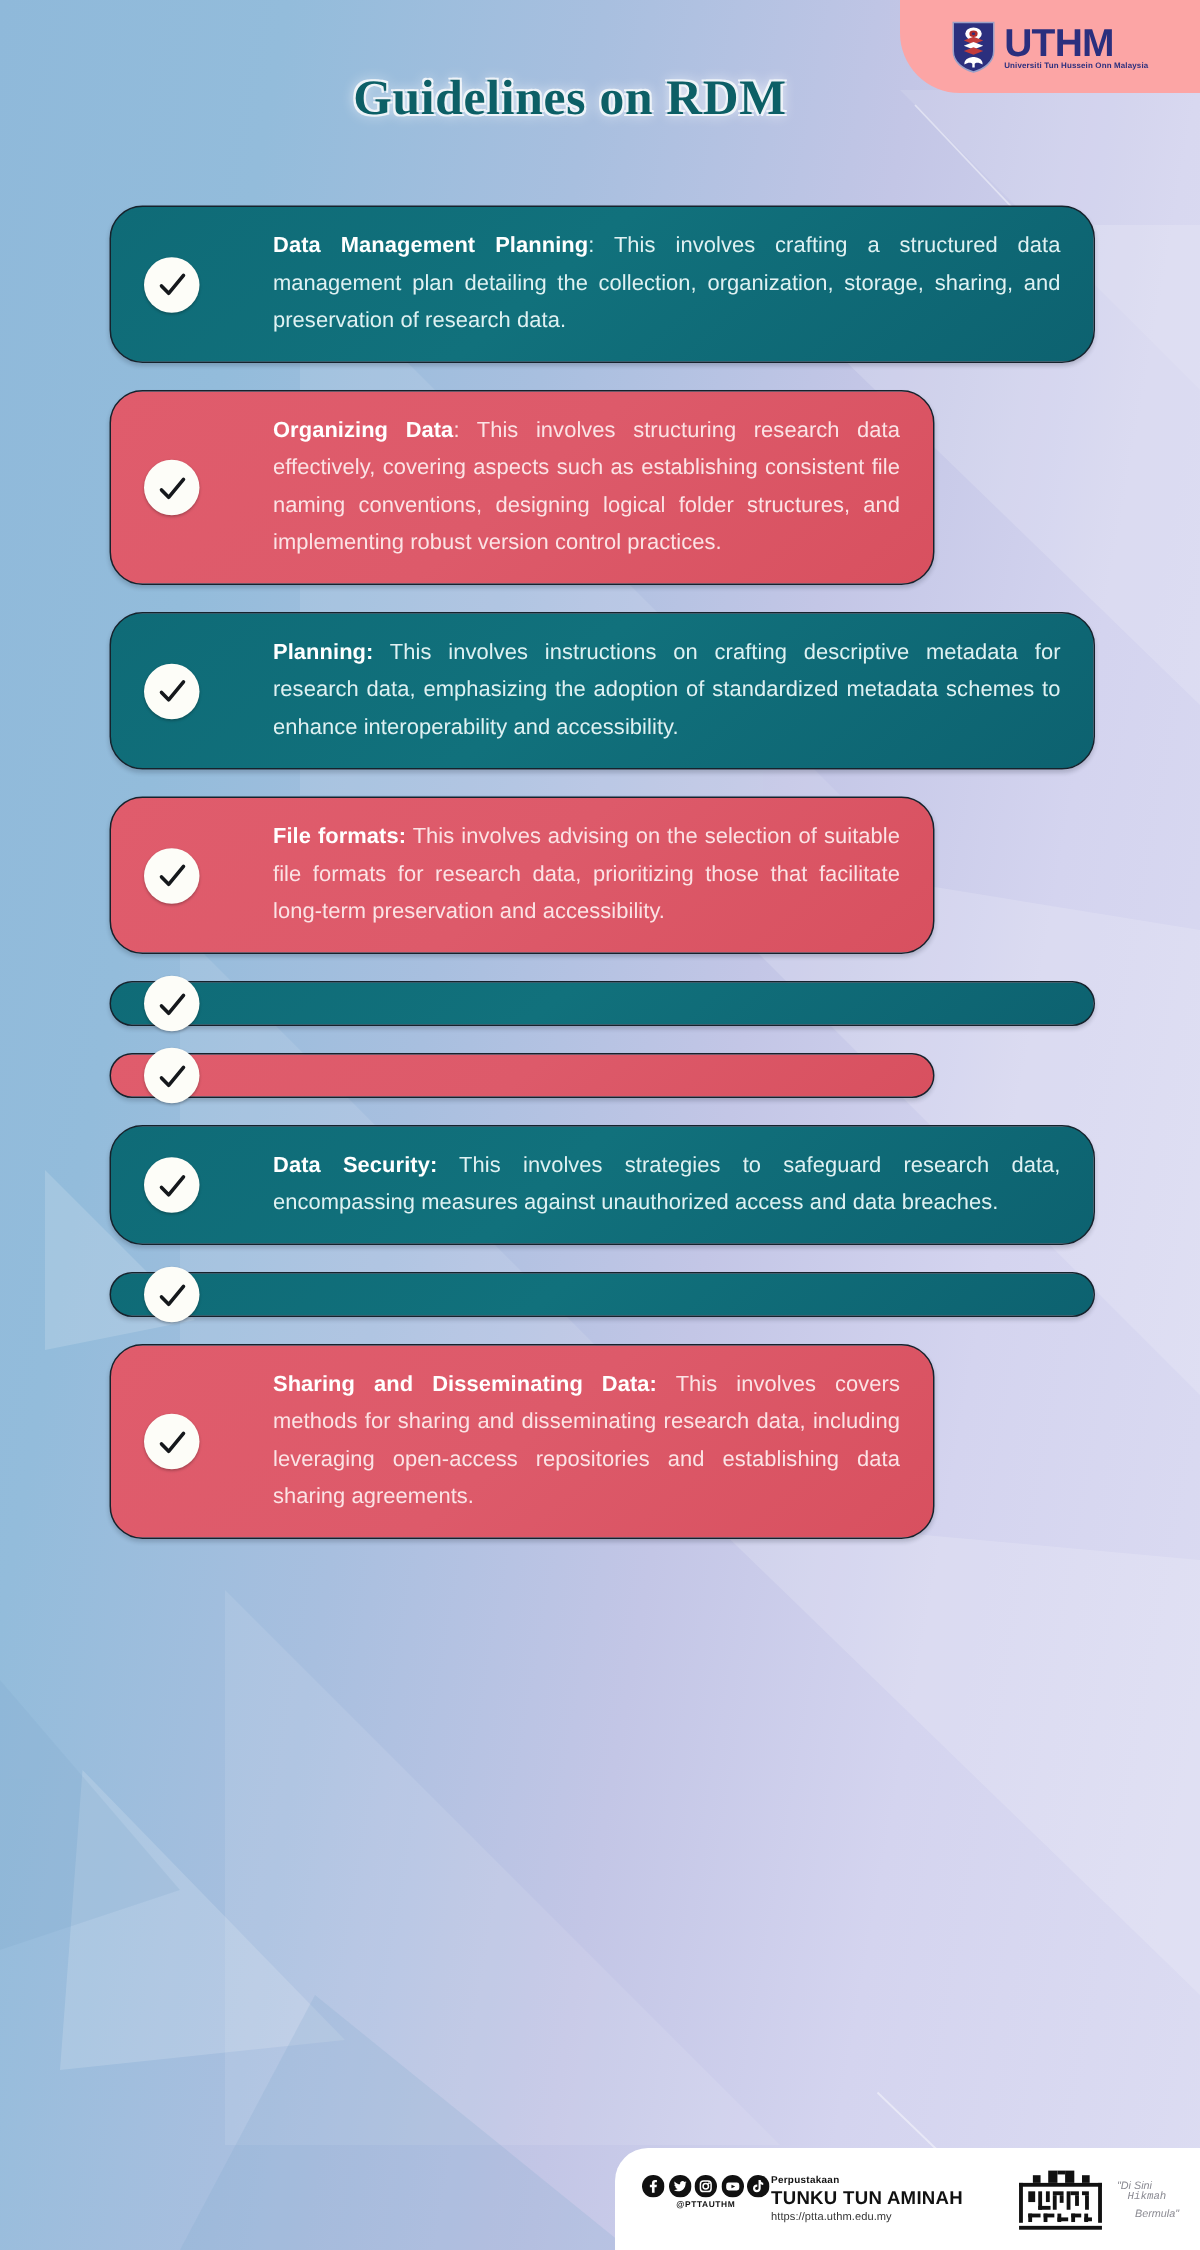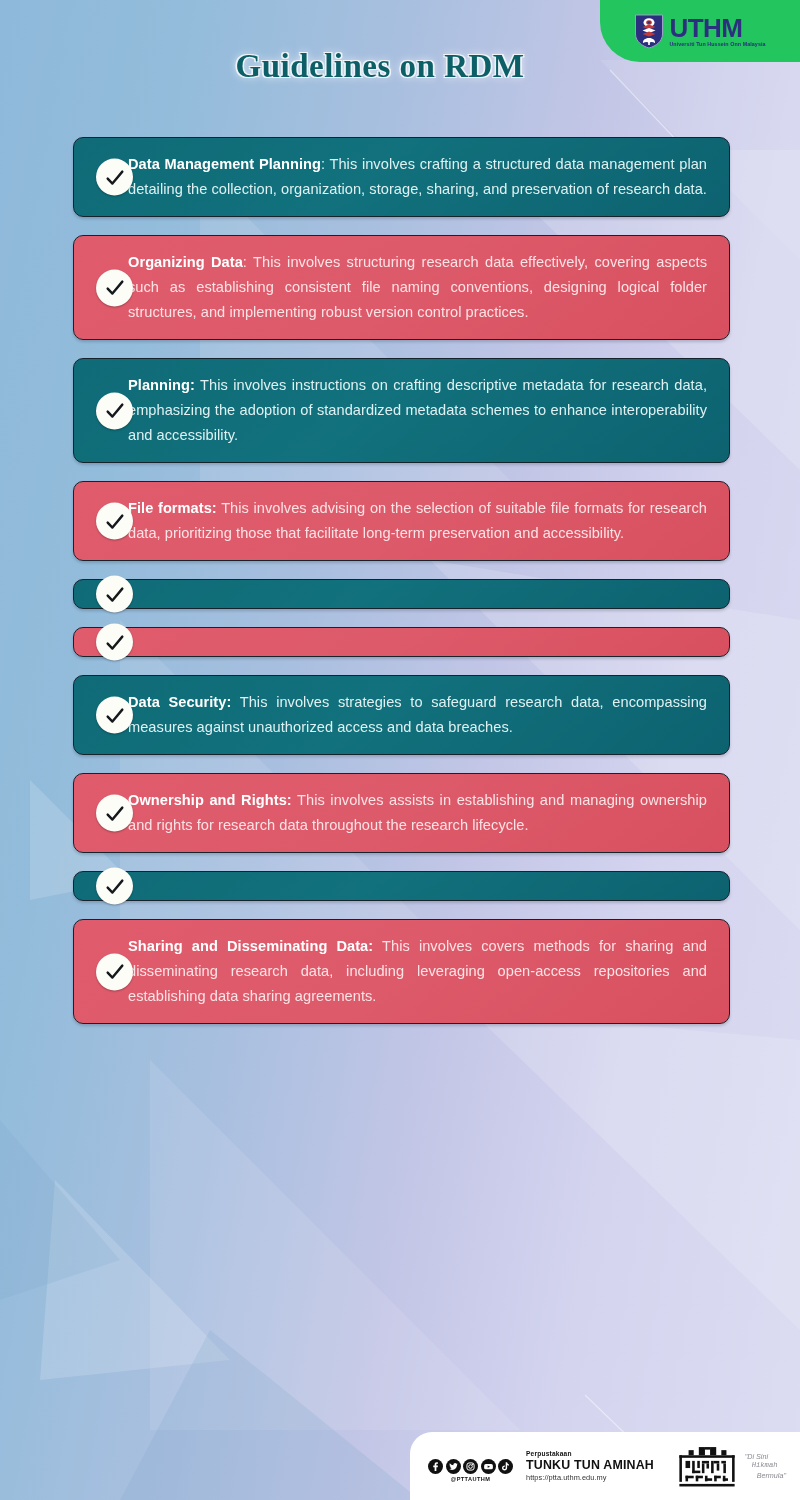--- a/index.html
+++ b/index.html
@@ -37,21 +37,21 @@
     top: 0; left: 0;
     width: 800px;
     height: 130px;
   }
   .logo-panel {
     position: absolute;
     top: 0;
     left: 600px;
     width: 200px;
     height: 62px;
-    background: #22c55e;
+    background: #fca5a5;
     border-bottom-left-radius: 40px;
     display: flex;
     align-items: center;
     justify-content: center;
     gap: 5px;
   }
   .logo-shield { width: 30px; height: 36px; flex: none; }
   .logo-text { display: flex; flex-direction: column; justify-content: center; }
   .logo-word {
     font-family: "Liberation Sans", sans-serif;
@@ -92,32 +92,32 @@
   
   .cards {
     position: absolute;
     top: 137px;
     left: 0;
     width: 800px;
   }
   .card {
     position: relative;
     margin: 0 auto 18px auto;
-    border-radius: 10px;
+    border-radius: 22px;
     border: 1.6px solid #16222c;
-    padding: 14px 22px 14px 54px;
+    padding: 14px 22px 14px 108px;
     box-shadow: 0 2px 3px rgba(20,30,45,0.20);
   }
   .card.teal {
     width: 657px;
     margin-left: 73px;
     background: linear-gradient(140deg, #0f6b77 0%, #11717c 45%, #0d6270 100%);
   }
   .card.pink {
-    width: 657px;
+    width: 550px;
     margin-left: 73px;
     background: linear-gradient(140deg, #e05c6c 0%, #dd5a6a 50%, #d8505f 100%);
   }
   .badge {
     position: absolute;
     left: 22px;
     top: 50%;
     transform: translateY(-50%);
     width: 37px;
     height: 37px;
@@ -151,21 +151,21 @@
     top: 1432px;
     width: 390px;
     height: 68px;
     background: #ffffff;
     border-top-left-radius: 22px;
     display: flex;
     align-items: center;
     padding: 0 14px 0 18px;
     gap: 14px;
   }
-  .footer-left { display: flex; align-items: flex-end; gap: 13px; }
+  .footer-left { display: flex; align-items: flex-start; gap: 1px; }
   .social-block { display: flex; flex-direction: column; align-items: center; gap: 2px; }
   .social-row { display: flex; gap: 2.5px; }
   .social-row svg { width: 15px; height: 15px; display: block; }
   .handle {
     font-size: 5.6px;
     font-weight: 700;
     letter-spacing: 0.4px;
     color: #111;
   }
   .lib-block { display: flex; flex-direction: column; line-height: 1; padding-top: 1px; }
@@ -292,28 +292,20 @@
         </svg>
       </div>
     </div>
     <div class="card teal">
       <div class="badge">
         <svg viewBox="0 0 24 24" xmlns="http://www.w3.org/2000/svg">
           <path d="M4 13.2 L9.2 18.6 L20 5.6" fill="none" stroke="#15181c" stroke-width="2.6" stroke-linecap="round" stroke-linejoin="round"></path>
         </svg>
       </div>
       <p class="card-text"><b>Data Security:</b><span> </span><span>This involves strategies to safeguard research data, encompassing measures against unauthorized access and data breaches.</span></p>
-    </div>
-    <div class="card pink">
-      <div class="badge">
-        <svg viewBox="0 0 24 24" xmlns="http://www.w3.org/2000/svg">
-          <path d="M4 13.2 L9.2 18.6 L20 5.6" fill="none" stroke="#15181c" stroke-width="2.6" stroke-linecap="round" stroke-linejoin="round"></path>
-        </svg>
-      </div>
-      <p class="card-text"><b>Ownership and Rights:</b><span> </span><span>This involves assists in establishing and managing ownership and rights for research data throughout the research lifecycle.</span></p>
     </div>
     <div class="card teal">
       <div class="badge">
         <svg viewBox="0 0 24 24" xmlns="http://www.w3.org/2000/svg">
           <path d="M4 13.2 L9.2 18.6 L20 5.6" fill="none" stroke="#15181c" stroke-width="2.6" stroke-linecap="round" stroke-linejoin="round"></path>
         </svg>
       </div>
     </div>
     <div class="card pink">
       <div class="badge">

